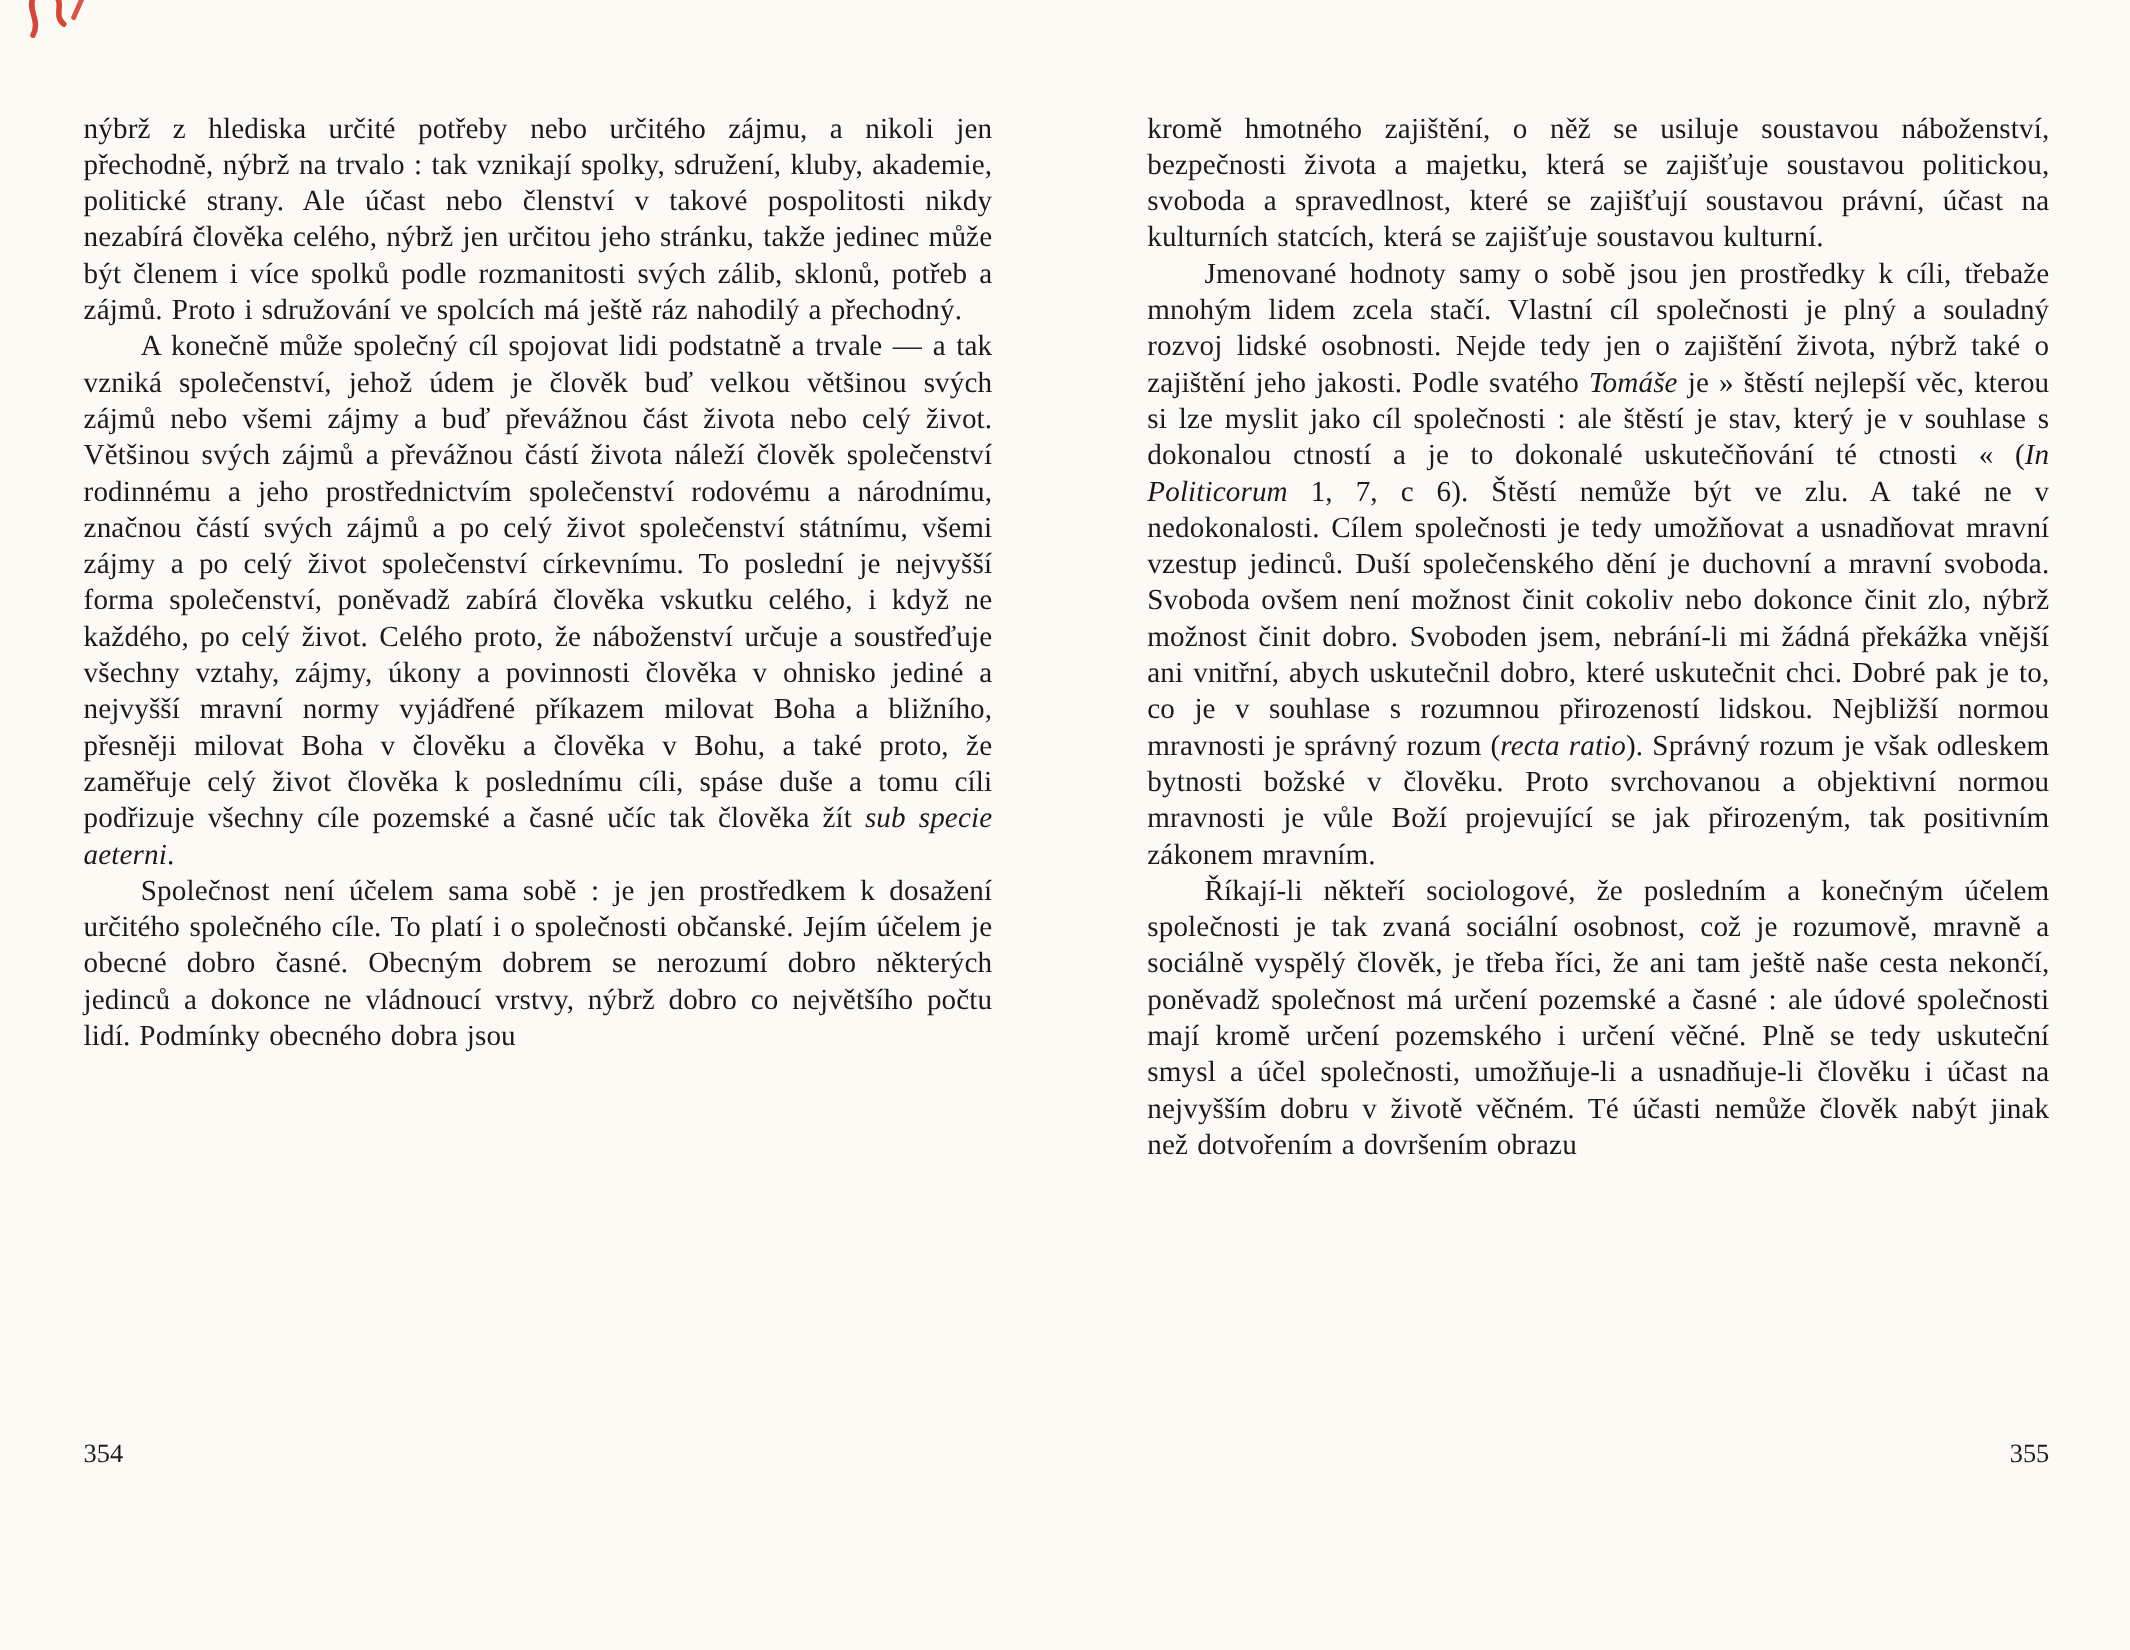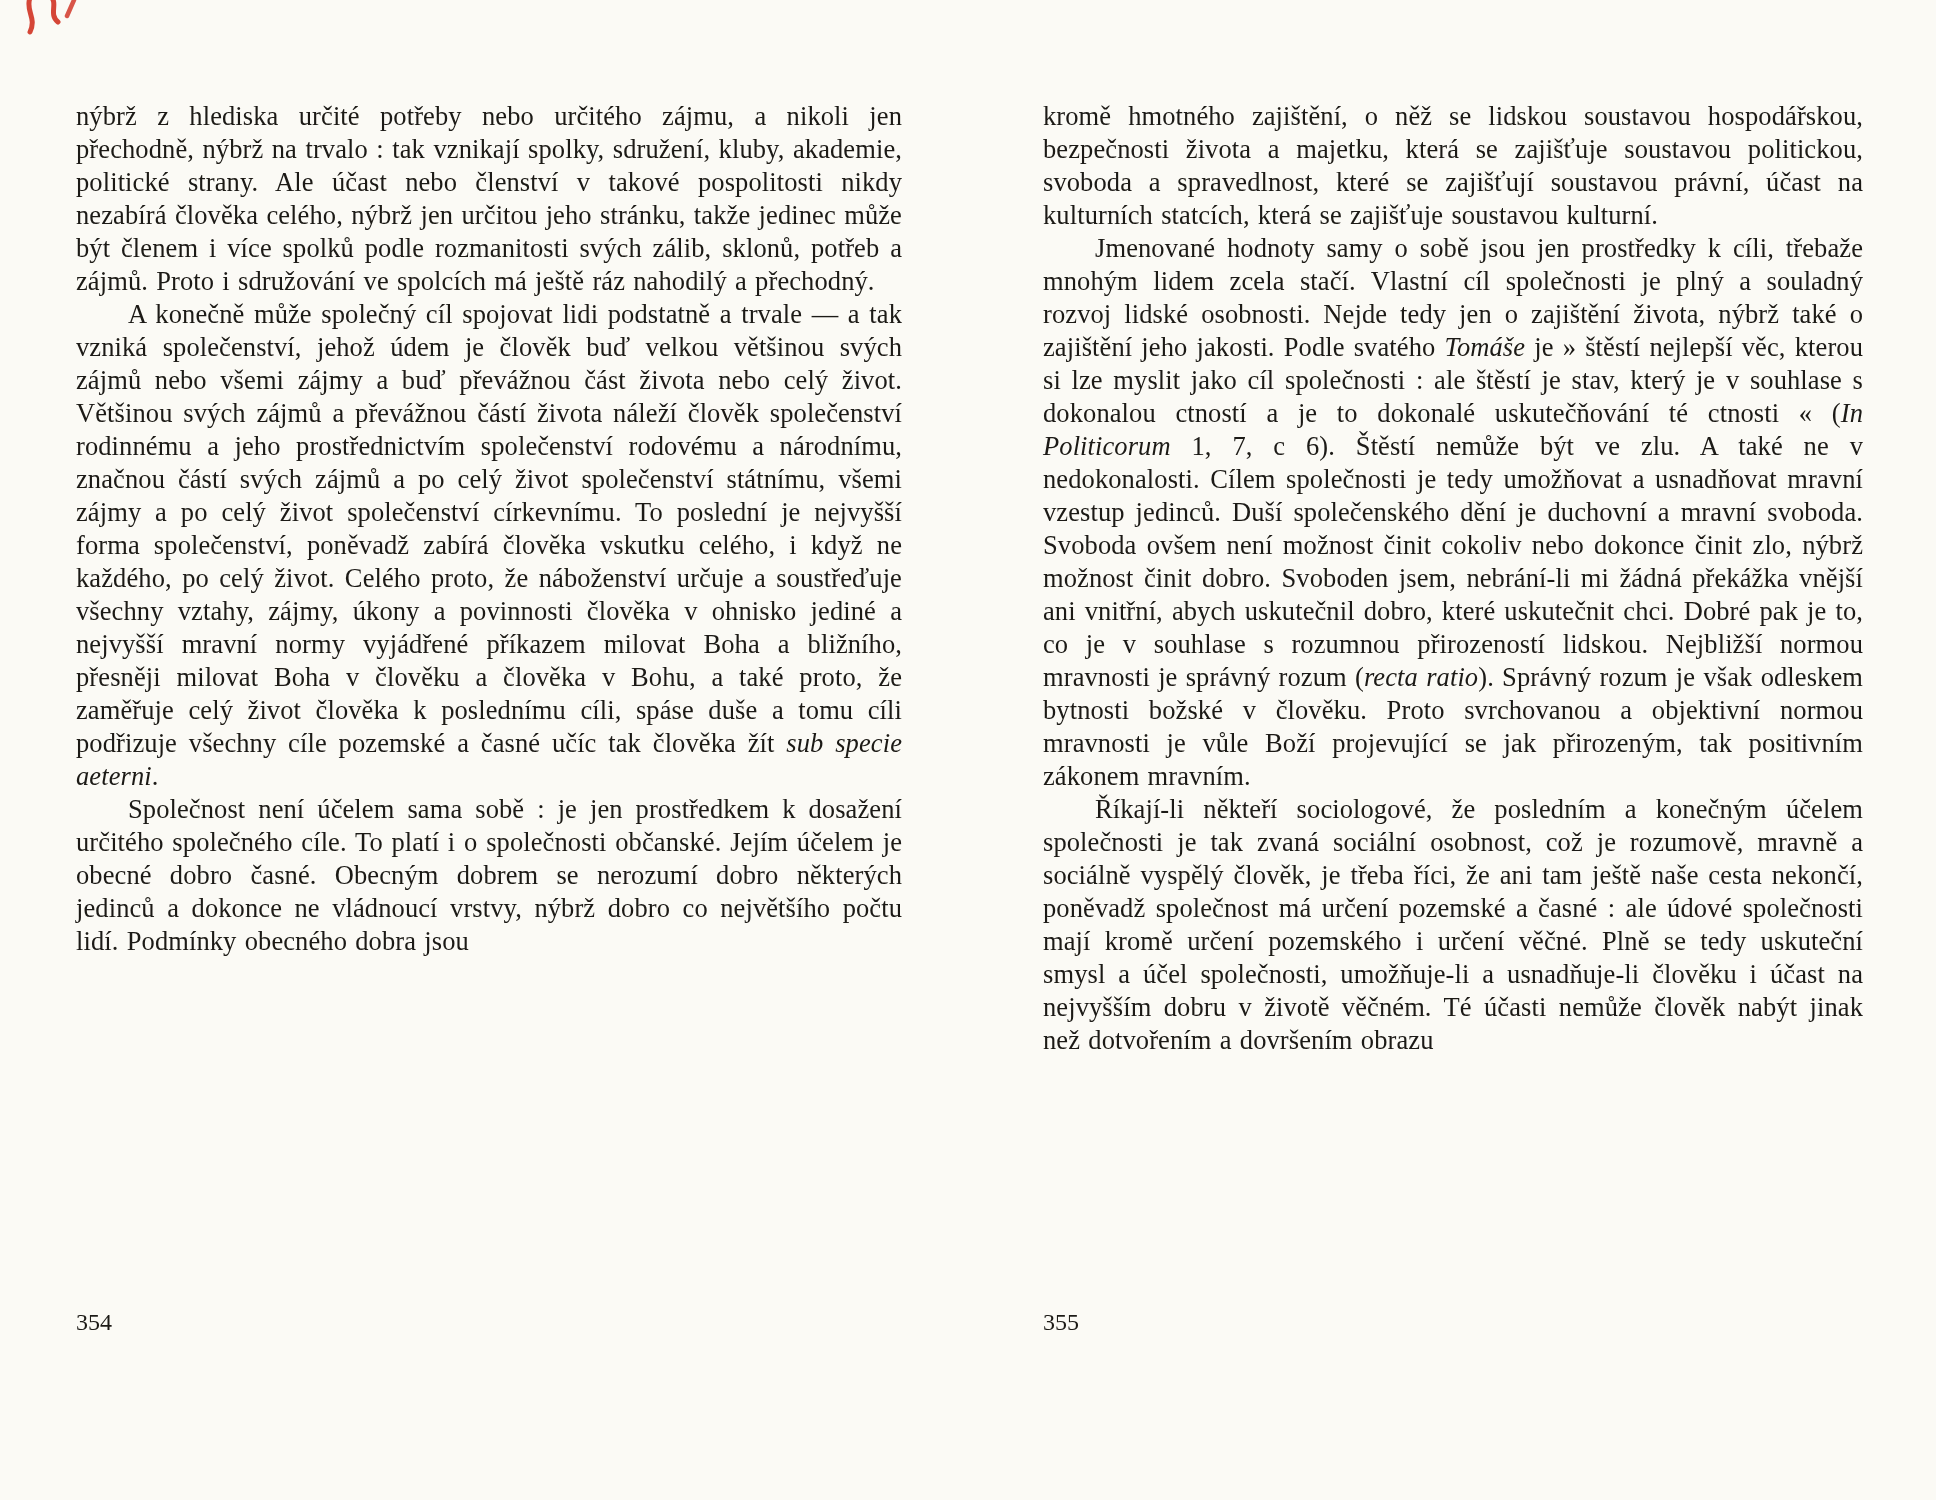--- a/index.html
+++ b/index.html
@@ -30,42 +30,42 @@
     margin: 56px 0 38px 0;
   }
   .para i, .heading i { font-style: italic; margin-top: 13px; }
   .pagenum {
     position: absolute;
     top: 1306px;
     font-size: 24px;
     line-height: 33px;
   }
   .num-left  { left: 76px; }
-  .num-right { left: 1043px; width: 820px; text-align: left; }
+  .num-right { left: 1043px; width: 820px; text-align: right; }
   .pen-marks { position: absolute; left: 14px; top: -4px; }
 </style>
 </head>
 <body>
 
 <div class="spread">
 
   <svg class="pen-marks" width="90" height="60" viewBox="0 0 90 60">
     <path d="M16 2 C11 14, 23 22, 16 36" fill="none" stroke-width="5" stroke-linecap="round" opacity="0.88" stroke="#cf2c1d"></path>
     <path d="M36 0 C45 7, 34 18, 44 26" fill="none" stroke-width="5" stroke-linecap="round" opacity="0.88" stroke="#cf2c1d"></path>
     <path d="M60 4 L53 20" fill="none" stroke-width="4.5" stroke-linecap="round" opacity="0.8" stroke="#cf2c1d"></path>
   </svg>
 
   <div class="column col-left">
       <p class="para"><span>nýbrž z hlediska určité potřeby nebo určitého zájmu, a nikoli jen přechodně, nýbrž na trvalo : tak vznikají spolky, sdružení, kluby, akademie, politické strany. Ale účast nebo členství v takové pospolitosti nikdy nezabírá člověka celého, nýbrž jen určitou jeho stránku, takže jedinec může být členem i více spolků podle rozmanitosti svých zálib, sklonů, potřeb a zájmů. Proto i sdružování ve spolcích má ještě ráz nahodilý a přechodný.</span></p>
       <p class="para indent"><span>A konečně může společný cíl spojovat lidi podstatně a trvale — a tak vzniká společenství, jehož údem je člověk buď velkou většinou svých zájmů nebo všemi zájmy a buď převážnou část života nebo celý život. Většinou svých zájmů a převážnou částí života náleží člověk společenství rodinnému a jeho prostřednictvím společenství rodovému a národnímu, značnou částí svých zájmů a po celý život společenství státnímu, všemi zájmy a po celý život společenství církevnímu. To poslední je nejvyšší forma společenství, poněvadž zabírá člověka vskutku celého, i když ne každého, po celý život. Celého proto, že náboženství určuje a soustřeďuje všechny vztahy, zájmy, úkony a povinnosti člověka v ohnisko jediné a nejvyšší mravní normy vyjádřené příkazem milovat Boha a bližního, přesněji milovat Boha v člověku a člověka v Bohu, a také proto, že zaměřuje celý život člověka k poslednímu cíli, spáse duše a tomu cíli podřizuje všechny cíle pozemské a časné učíc tak člověka žít </span><i>sub specie aeterni</i><span>.</span></p>
       <p class="para indent"><span>Společnost není účelem sama sobě : je jen prostředkem k dosažení určitého společného cíle. To platí i o společnosti občanské. Jejím účelem je obecné dobro časné. Obecným dobrem se nerozumí dobro některých jedinců a dokonce ne vládnoucí vrstvy, nýbrž dobro co největšího počtu lidí. Podmínky obecného dobra jsou</span></p>
     </div>
 
   <div class="column col-right">
-      <p class="para"><span>kromě hmotného zajištění, o něž se lidskou soustavou hospodářskou, bezpečnosti života a majetku, která se zajišťuje soustavou politickou, svoboda a spravedlnost, které se zajišťují soustavou právní, účast na kulturních statcích, která se zajišťuje soustavou kulturní.</span></p>
+      <p class="para"><span>kromě hmotného zajištění, o něž se usiluje soustavou náboženství, bezpečnosti života a majetku, která se zajišťuje soustavou politickou, svoboda a spravedlnost, které se zajišťují soustavou právní, účast na kulturních statcích, která se zajišťuje soustavou kulturní.</span></p>
       <p class="para indent"><span>Jmenované hodnoty samy o sobě jsou jen prostředky k cíli, třebaže mnohým lidem zcela stačí. Vlastní cíl společnosti je plný a souladný rozvoj lidské osobnosti. Nejde tedy jen o zajištění života, nýbrž také o zajištění jeho jakosti. Podle svatého </span><i>Tomáše</i><span> je » štěstí nejlepší věc, kterou si lze myslit jako cíl společnosti : ale štěstí je stav, který je v souhlase s dokonalou ctností a je to dokonalé uskutečňování té ctnosti « (</span><i>In Politicorum</i><span> 1, 7, c 6). Štěstí nemůže být ve zlu. A také ne v nedokonalosti. Cílem společnosti je tedy umožňovat a usnadňovat mravní vzestup jedinců. Duší společenského dění je duchovní a mravní svoboda. Svoboda ovšem není možnost činit cokoliv nebo dokonce činit zlo, nýbrž možnost činit dobro. Svoboden jsem, nebrání-li mi žádná překážka vnější ani vnitřní, abych uskutečnil dobro, které uskutečnit chci. Dobré pak je to, co je v souhlase s rozumnou přirozeností lidskou. Nejbližší normou mravnosti je správný rozum (</span><i>recta ratio</i><span>). Správný rozum je však odleskem bytnosti božské v člověku. Proto svrchovanou a objektivní normou mravnosti je vůle Boží projevující se jak přirozeným, tak positivním zákonem mravním.</span></p>
       <p class="para indent"><span>Říkají-li někteří sociologové, že posledním a konečným účelem společnosti je tak zvaná sociální osobnost, což je rozumově, mravně a sociálně vyspělý člověk, je třeba říci, že ani tam ještě naše cesta nekončí, poněvadž společnost má určení pozemské a časné : ale údové společnosti mají kromě určení pozemského i určení věčné. Plně se tedy uskuteční smysl a účel společnosti, umožňuje-li a usnadňuje-li člověku i účast na nejvyšším dobru v životě věčném. Té účasti nemůže člověk nabýt jinak než dotvořením a dovršením obrazu</span></p>
     </div>
 
   <div class="pagenum num-left">354</div>
 
   <div class="pagenum num-right">355</div>
 
 </div>
 

